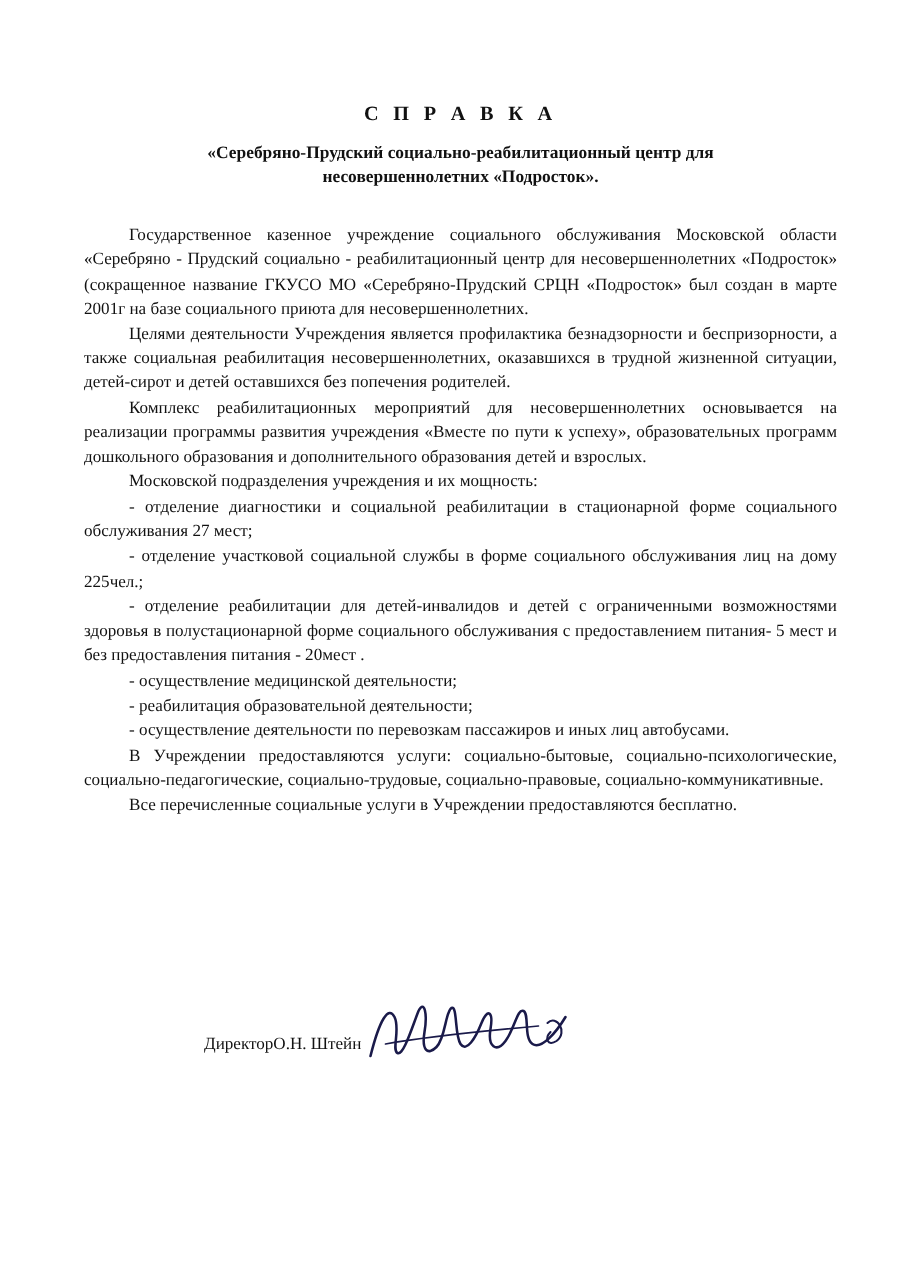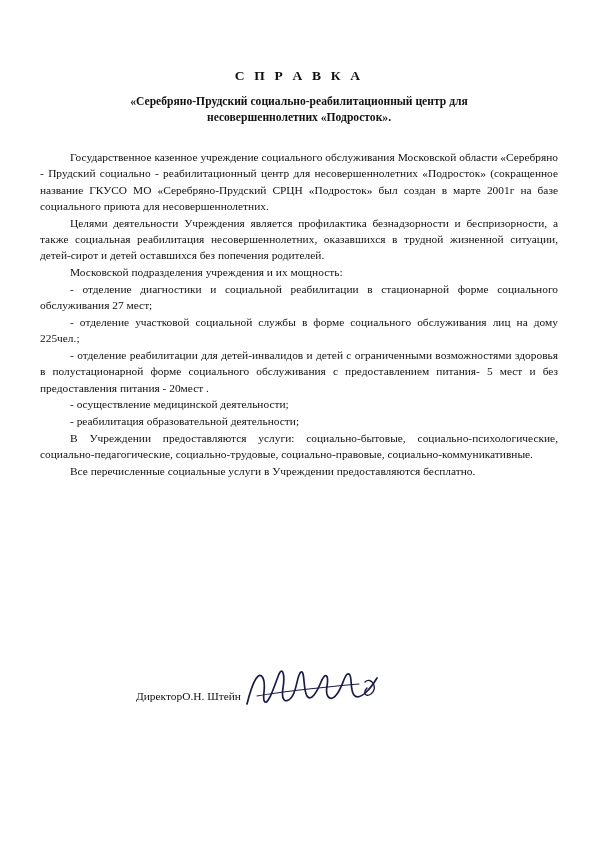--- a/index.html
+++ b/index.html
@@ -12,21 +12,21 @@
     height: 849px;
     font-family: "Liberation Serif", serif;
     color: #111111;
     position: relative;
     overflow: hidden;
   }
   .page {
     width: 600px;
     height: 849px;
     box-sizing: border-box;
-    padding: 68px 42px 0 40px;
+    padding: 68px 42px 0 56px;
     position: relative;
   }
   .doc-title {
     text-align: center;
     font-weight: bold;
     font-size: 13.5px;
     letter-spacing: 3.2px;
     margin: 0 0 10px 0;
   }
   .doc-subtitle {
@@ -82,26 +82,28 @@
 
 <div class="page">
 
   <h1 class="doc-title">С П Р А В К А</h1>
 
   <h2 class="doc-subtitle">«Серебряно-Прудский социально-реабилитационный центр для несовершеннолетних «Подросток».</h2>
 
   <div class="body-text">
     <p>Государственное казенное учреждение социального обслуживания Московской области «Серебряно - Прудский социально - реабилитационный центр для несовершеннолетних «Подросток» (сокращенное название ГКУСО МО «Серебряно-Прудский  СРЦН  «Подросток» был создан в марте 2001г на базе социального приюта для несовершеннолетних.</p>
     <p>Целями деятельности Учреждения является профилактика безнадзорности и беспризорности, а также социальная реабилитация несовершеннолетних, оказавшихся в трудной жизненной ситуации, детей-сирот и детей оставшихся без попечения родителей.</p>
+    <p>Комплекс реабилитационных мероприятий для несовершеннолетних основывается на реализации программы развития учреждения «Вместе по пути к успеху», образовательных программ дошкольного образования и дополнительного образования детей и взрослых.</p>
     <p>Московской подразделения учреждения и их мощность:</p>
     <p class="dash">- отделение диагностики и социальной реабилитации в стационарной форме социального обслуживания 27 мест;</p>
     <p class="dash">- отделение участковой социальной службы в форме социального обслуживания лиц на дому 225чел.;</p>
     <p class="dash">- отделение реабилитации для детей-инвалидов и детей с ограниченными возможностями здоровья в полустационарной форме социального обслуживания с предоставлением питания- 5 мест и без предоставления питания - 20мест .</p>
     <p class="dash">- осуществление медицинской деятельности;</p>
     <p class="dash">- реабилитация образовательной деятельности;</p>
+    <p class="dash">- осуществление деятельности по перевозкам пассажиров  и иных лиц автобусами.</p>
     <p>В Учреждении предоставляются услуги: социально-бытовые, социально-психологические, социально-педагогические, социально-трудовые, социально-правовые, социально-коммуникативные.</p>
     <p>Все перечисленные социальные услуги в Учреждении предоставляются бесплатно.</p>
   </div>
 
   <div class="signature-area">
     <div class="sig-mark">
       <svg width="150" height="56" viewBox="0 0 150 56" fill="none" xmlns="http://www.w3.org/2000/svg">
         <path d="M8 46 C14 22, 20 12, 24 20 C28 28, 22 42, 26 44 C30 46, 36 26, 40 16 C44 8, 46 18, 44 30 C42 42, 46 46, 52 40 C58 34, 58 16, 62 14 C66 12, 64 32, 68 38 C72 44, 78 34, 82 24 C86 14, 90 16, 88 28 C86 40, 92 44, 98 36 C104 28, 106 14, 110 16 C114 18, 110 34, 116 38 C122 42, 132 30, 138 20" stroke="#1a1a4a" stroke-width="1.7" stroke-linecap="round" fill="none"></path>
         <path d="M18 38 C40 34, 76 30, 120 26" stroke="#1a1a4a" stroke-width="1.1" stroke-linecap="round" fill="none"></path>
         <path d="M126 24 C132 18, 140 30, 132 36 C126 40, 124 34, 128 30" stroke="#1a1a4a" stroke-width="1.4" stroke-linecap="round" fill="none"></path>

